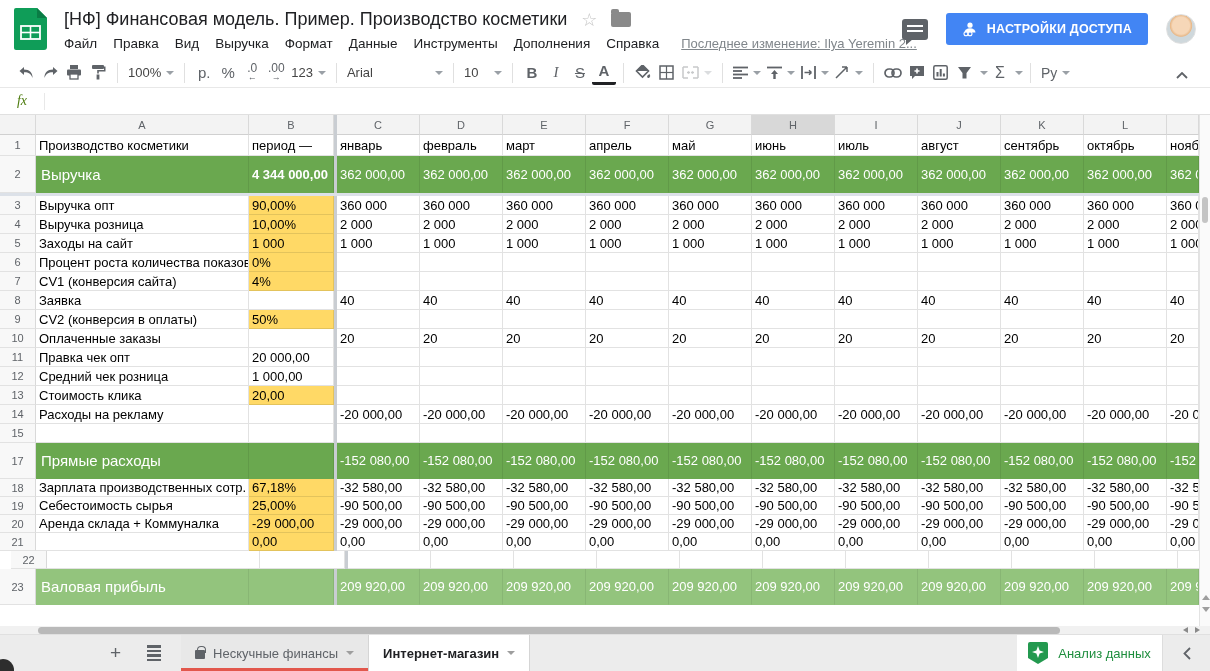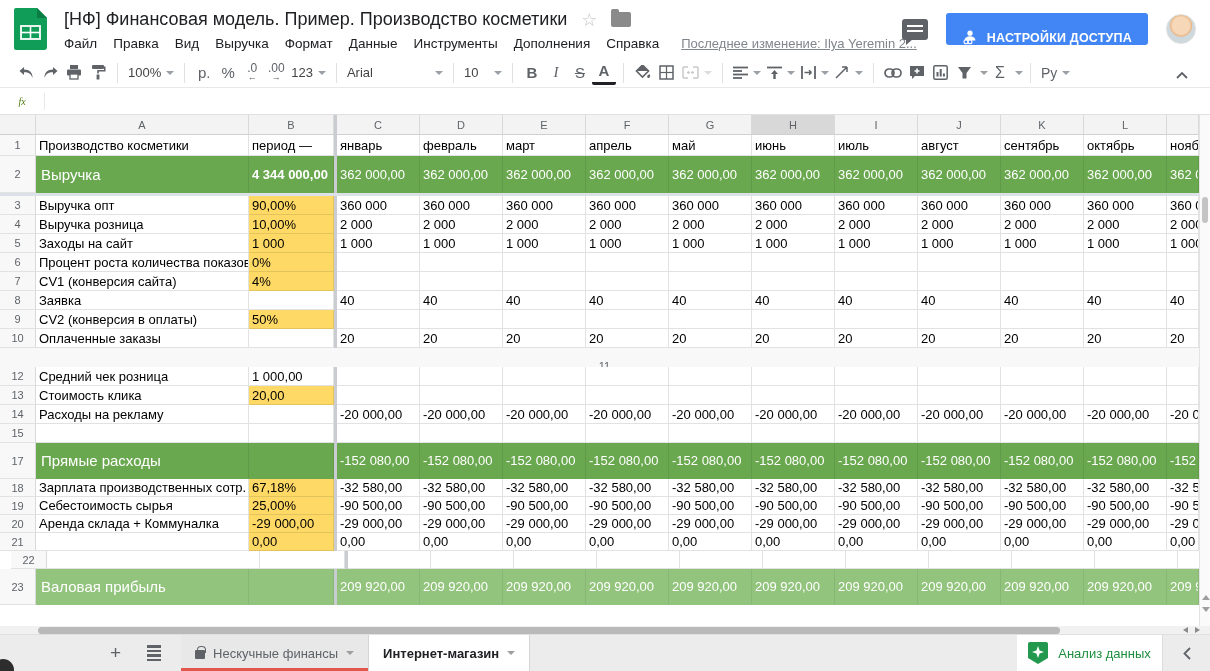--- a/index.html
+++ b/index.html
@@ -18,21 +18,21 @@
   .menu-row { position:absolute; left:56px; top:33px; display:flex; align-items:center; }
   .menu-item { font-size:13.5px; color:#202124; padding:3px 8px; cursor:default; }
   .last-edit { font-size:13px; color:#80868b; text-decoration:underline; margin-left:14px; white-space:nowrap; }
   .tb-right { position:absolute; right:14px; top:13px; display:flex; align-items:center; gap:18px; }
   .comment-bubble { width:26px; height:21px; background:#5f6368; border-radius:3px; position:relative; }
   .comment-bubble:before { content:""; position:absolute; bottom:-5px; left:4px;
     border-left:7px solid #5f6368; border-bottom:6px solid transparent; }
   .comment-bubble:after { content:""; position:absolute; left:5px; top:6px; width:16px; height:2px;
     background:#fff; box-shadow:0 5px 0 #fff; }
   .share-btn { background:#4285f4; color:#fff; font-size:12.5px; font-weight:bold;
-    border:none; border-radius:3px; height:32px; padding:0 16px; display:flex; align-items:flex-end; gap:9px;
+    border:none; border-radius:3px; height:32px; padding:0 16px; display:flex; align-items:center; gap:9px;
     letter-spacing:.2px; }
   .avatar { width:30px; height:30px; border-radius:50%;
     background:radial-gradient(circle at 50% 38%, #f6d7b8 0 38%, #e8b98a 48%, #cfd8dc 52%); border:1px solid #e0e0e0; }
 
   
   .toolbar { height:30px; flex:0 0 auto; background:#fff; border-bottom:1px solid #e8e8e8;
     display:flex; align-items:center; padding-left:14px; color:#5f6368; position:relative; }
   .tbtn { height:24px; min-width:24px; display:flex; align-items:center; justify-content:center;
     border-radius:2px; font-size:13px; color:#444; padding:0 3px; gap:2px; }
   .tbtn svg { display:block; }
@@ -45,21 +45,21 @@
   .bold-g { font-weight:bold; }
   .italic-g { font-style:italic; font-family:"Liberation Serif",serif; }
   .strike-g { text-decoration:line-through; }
   .acolor { border-bottom:3px solid #202124; line-height:14px; font-weight:bold; }
   .muted { opacity:.35; }
   .collapse { position:absolute; right:16px; top:5px; }
 
   
   .fxbar { height:27px; flex:0 0 auto; background:#fff; border-bottom:1px solid #e0e0e0;
     display:flex; align-items:center; }
-  .fx { font-family:"Liberation Serif",serif; font-style:italic; color:#4d7c0f; font-size:10px;
+  .fx { font-family:"Liberation Serif",serif; font-style:italic; color:#4d7c0f; font-size:14px;
     width:44px; text-align:center; }
   .fxsep { width:1px; height:17px; background:#e8e8e8; }
 
   
   .gridwrap { height:511px; flex:0 0 auto; position:relative; background:#fff; overflow:hidden; }
   .srow { display:flex; }
   .rownum { flex:0 0 36px; background:#f8f8f8; border-right:1px solid #d9d9d9; border-bottom:1px solid #e2e2e2;
     font-size:11px; color:#5f6368; display:flex; align-items:center; justify-content:center; }
   .colhead { background:#f3f3f3; border-right:1px solid #d9d9d9; border-bottom:1px solid #d0d0d0;
     font-size:11px; color:#5f6368; display:flex; align-items:center; justify-content:center; }
@@ -508,21 +508,21 @@
           <div class="cell" style="flex: 0 0 83px;">20</div>
           <div class="cell" style="flex: 0 0 83px;">20</div>
           <div class="cell" style="flex: 0 0 83px;">20</div>
           <div class="cell" style="flex: 0 0 83px;">20</div>
           <div class="cell" style="flex: 0 0 83px;">20</div>
           <div class="cell" style="flex: 0 0 83px;">20</div>
           <div class="cell" style="flex: 0 0 83px;">20</div>
           <div class="cell" style="flex: 0 0 83px;">20</div>
           <div class="cell" style="flex: 0 0 32px;">20</div>
         </div>
-        <div class="srow" style="height: 19px; flex-direction: column;">
+        <div class="srow" style="height: 19px;">
           <div class="rownum" style="flex: 0 0 36px;">11</div>
           <div class="cell" style="flex: 0 0 213px;">Правка чек опт</div>
           <div class="cell" style="flex: 0 0 85px;">20 000,00</div>
           <div class="vdivider" style="flex: 0 0 3px;"></div>
           <div class="cell" style="flex: 0 0 83px;"></div>
           <div class="cell" style="flex: 0 0 83px;"></div>
           <div class="cell" style="flex: 0 0 83px;"></div>
           <div class="cell" style="flex: 0 0 83px;"></div>
           <div class="cell" style="flex: 0 0 83px;"></div>
           <div class="cell" style="flex: 0 0 83px;"></div>

